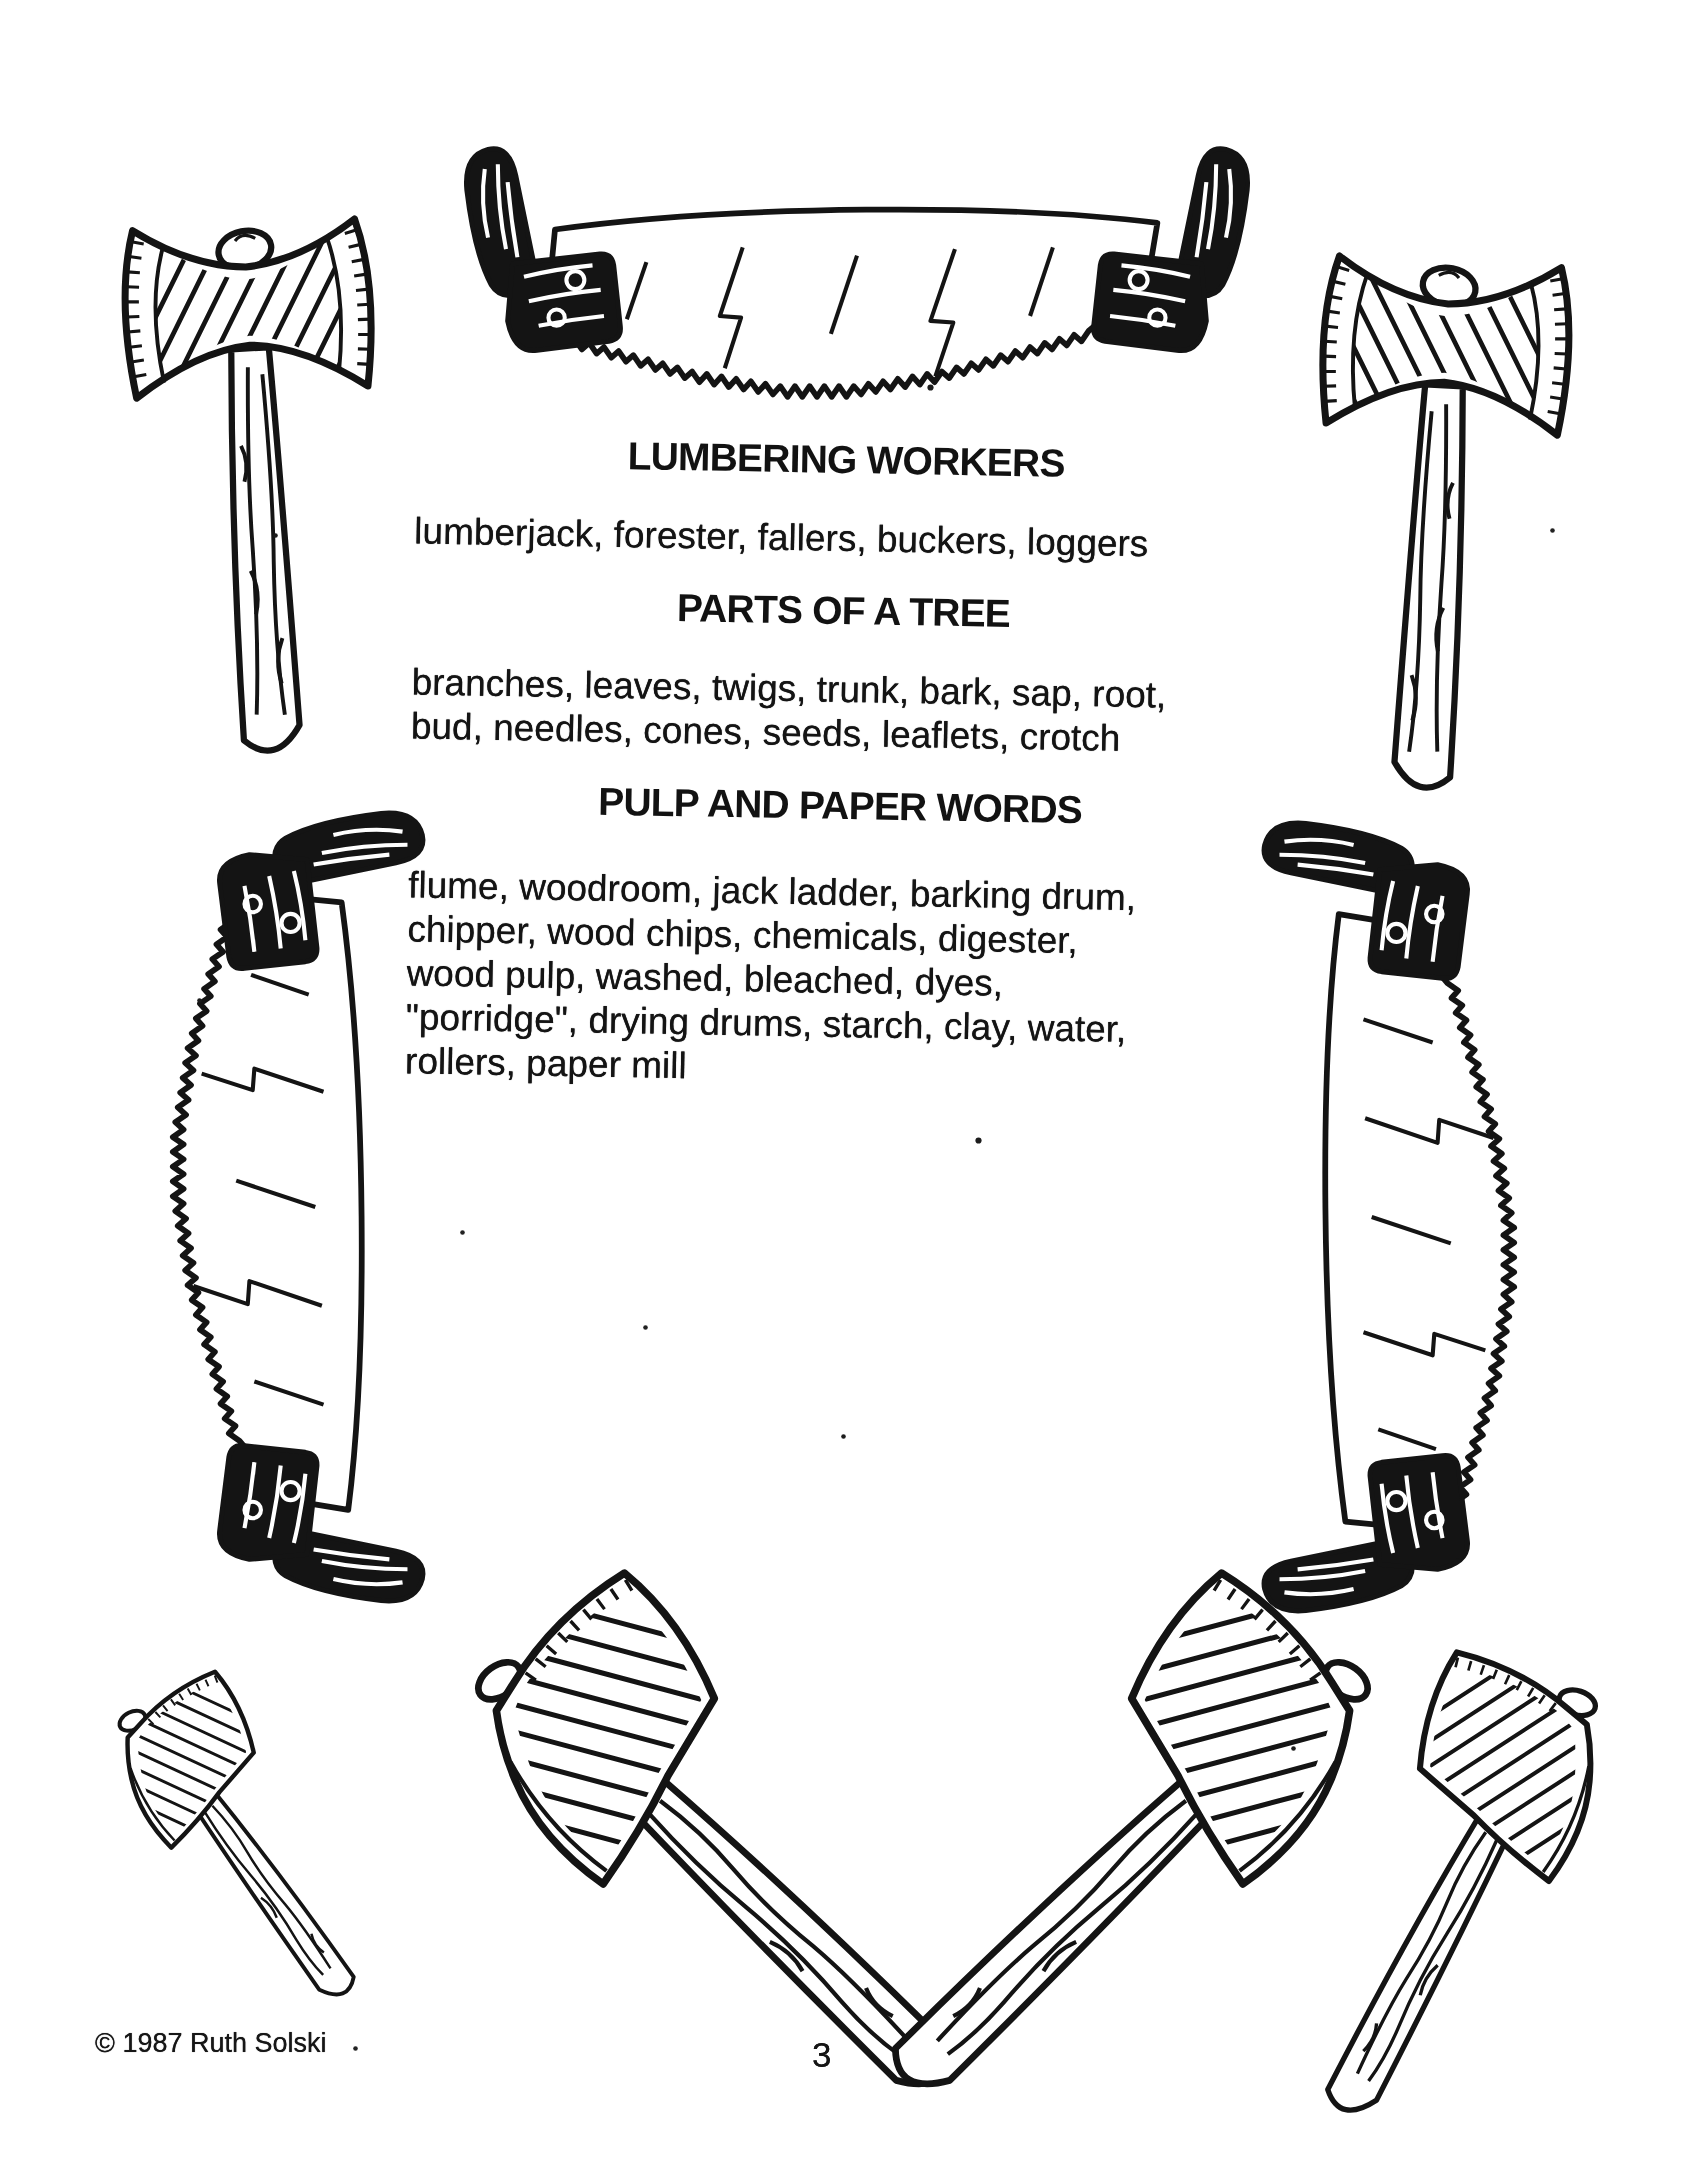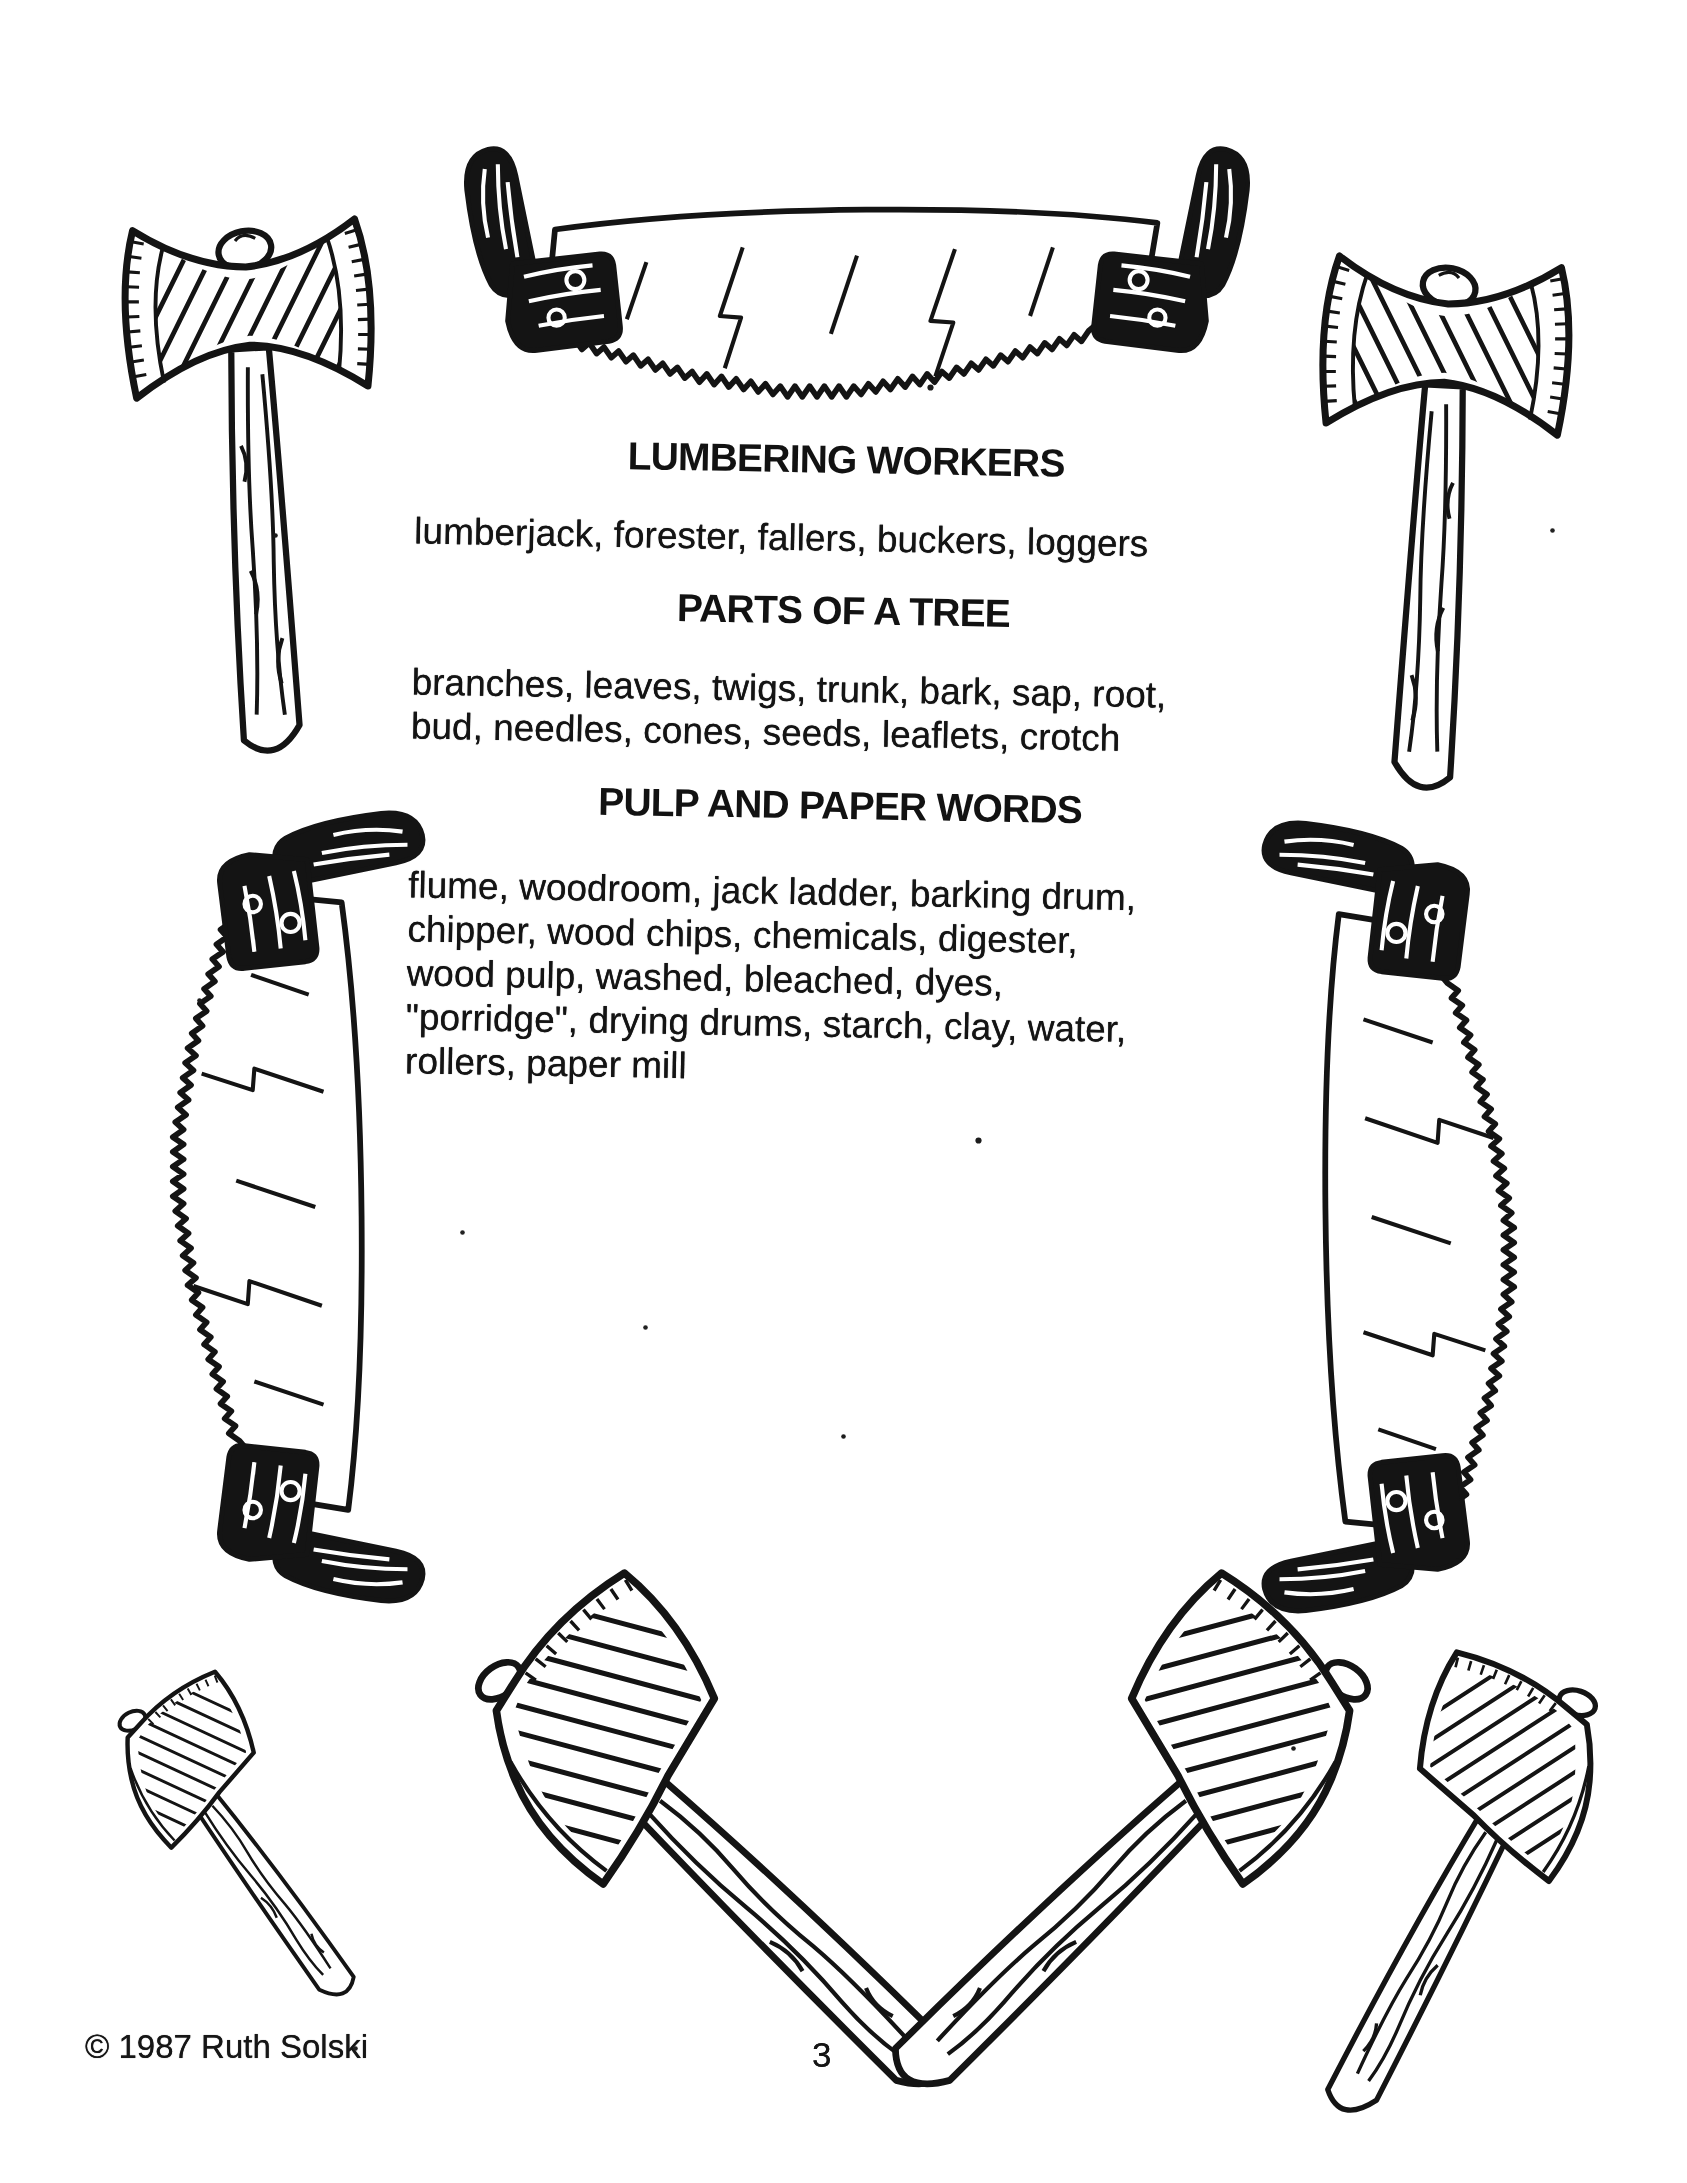--- a/index.html
+++ b/index.html
@@ -32,22 +32,22 @@
   .wl-line{
     font-size:37px;
     line-height:44px;
     text-align:left;
     white-space:nowrap;
     text-shadow:0 0 0.7px #161616;
     color:#141414;
   }
   .footer-copyright{
     position:absolute;
-    left:85px; top:2028px;
-    font-size:33px;
+    left:95px; top:2028px;
+    font-size:27px;
     letter-spacing:0px;
     text-shadow:0 0 0.7px #161616;
   }
   .footer-pagenum{
     position:absolute;
     left:812px; top:2035px;
     font-size:35px;
     text-shadow:0 0 0.5px #161616;
   }
   .specks{position:absolute;left:0;top:0;width:3.3px;height:3.3px;border-radius:50%;background:transparent;

